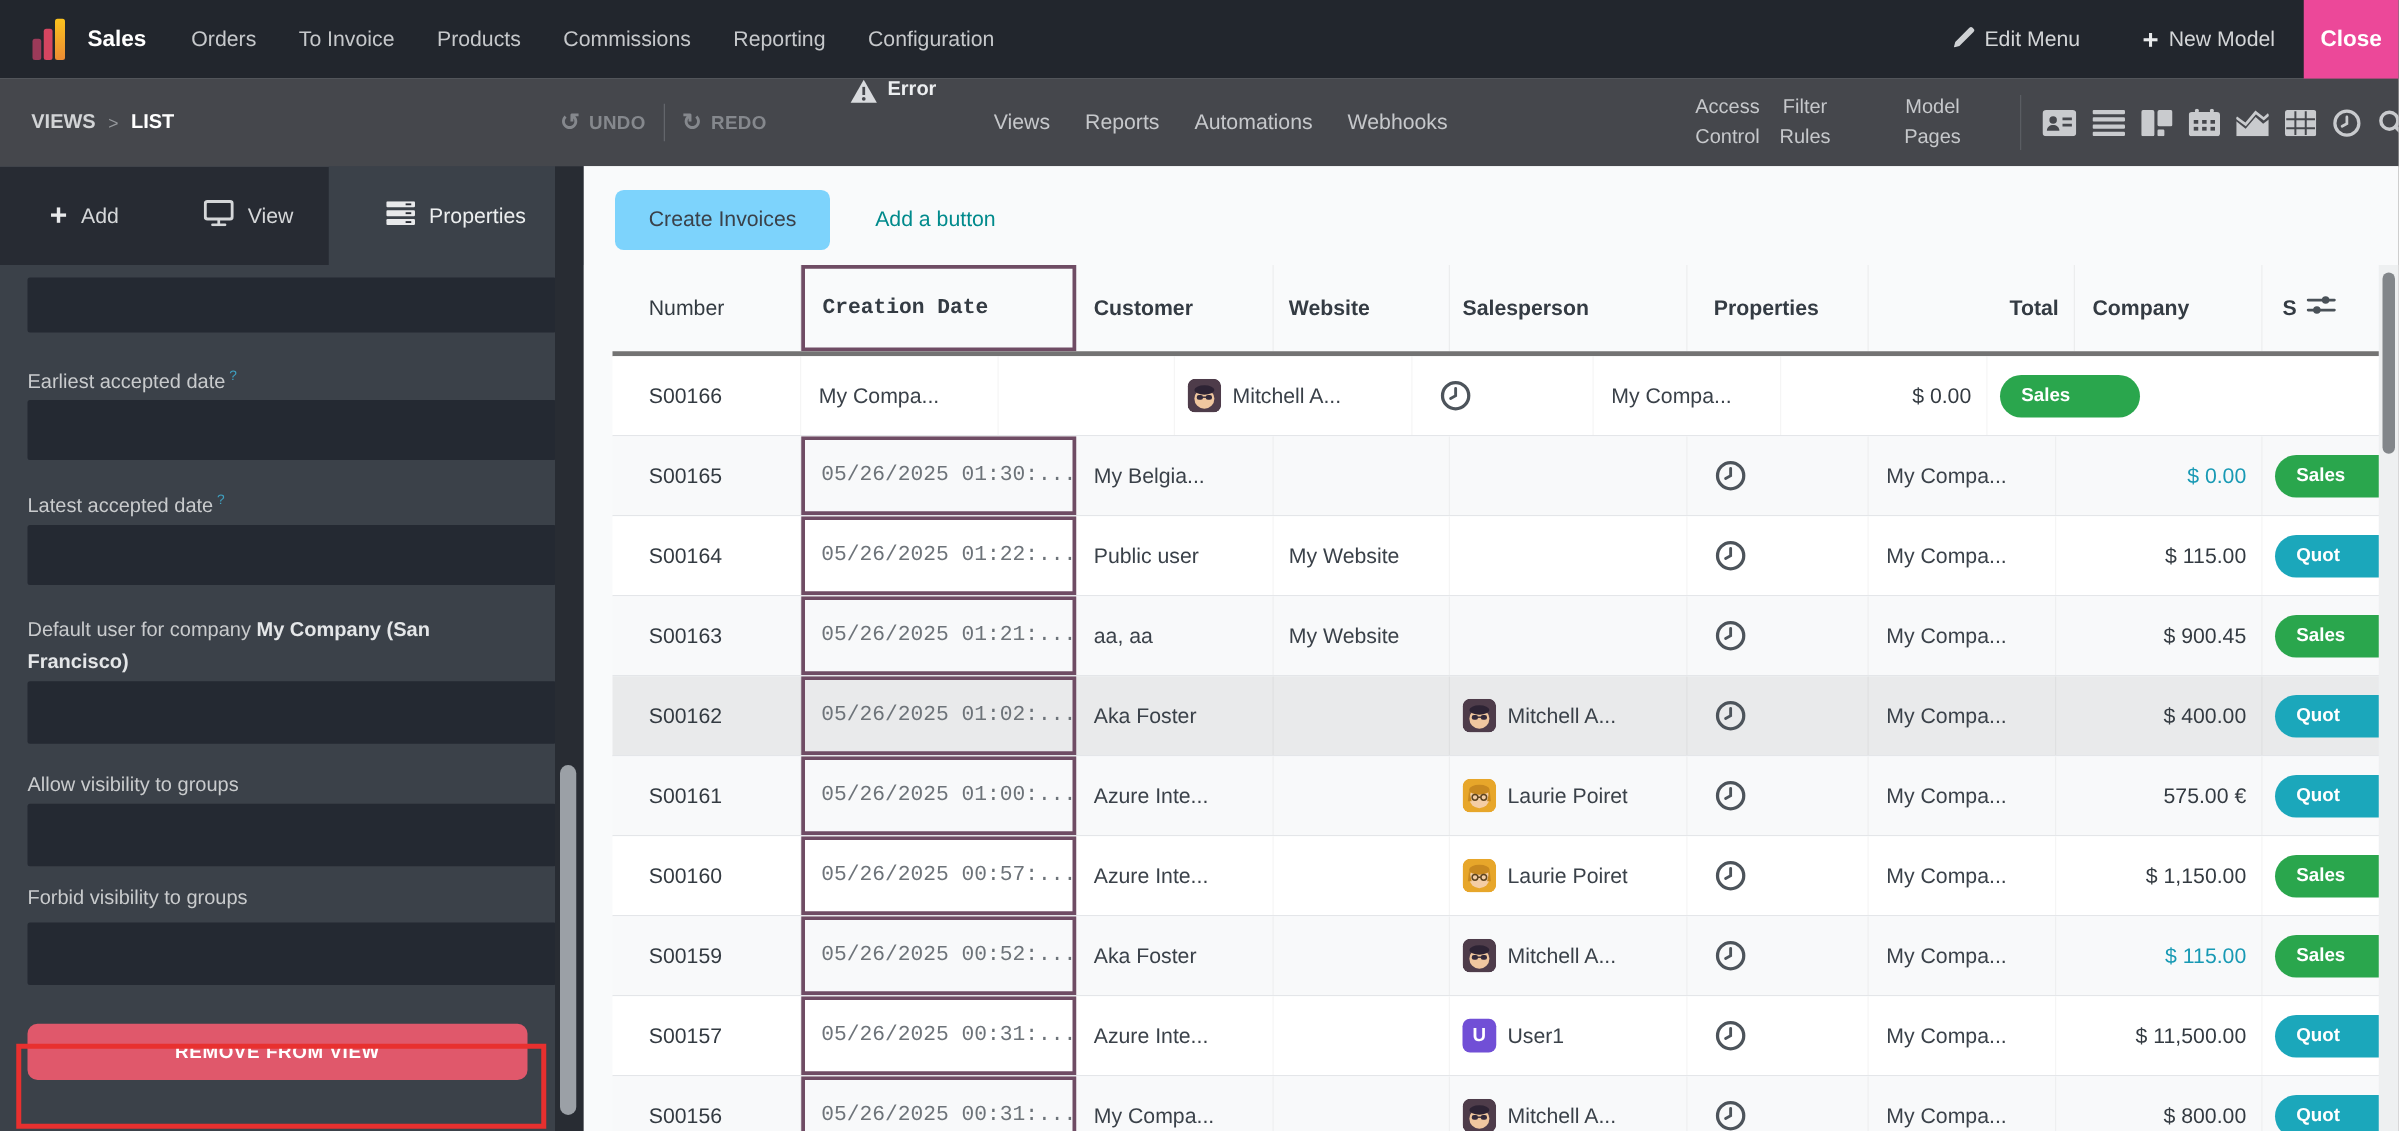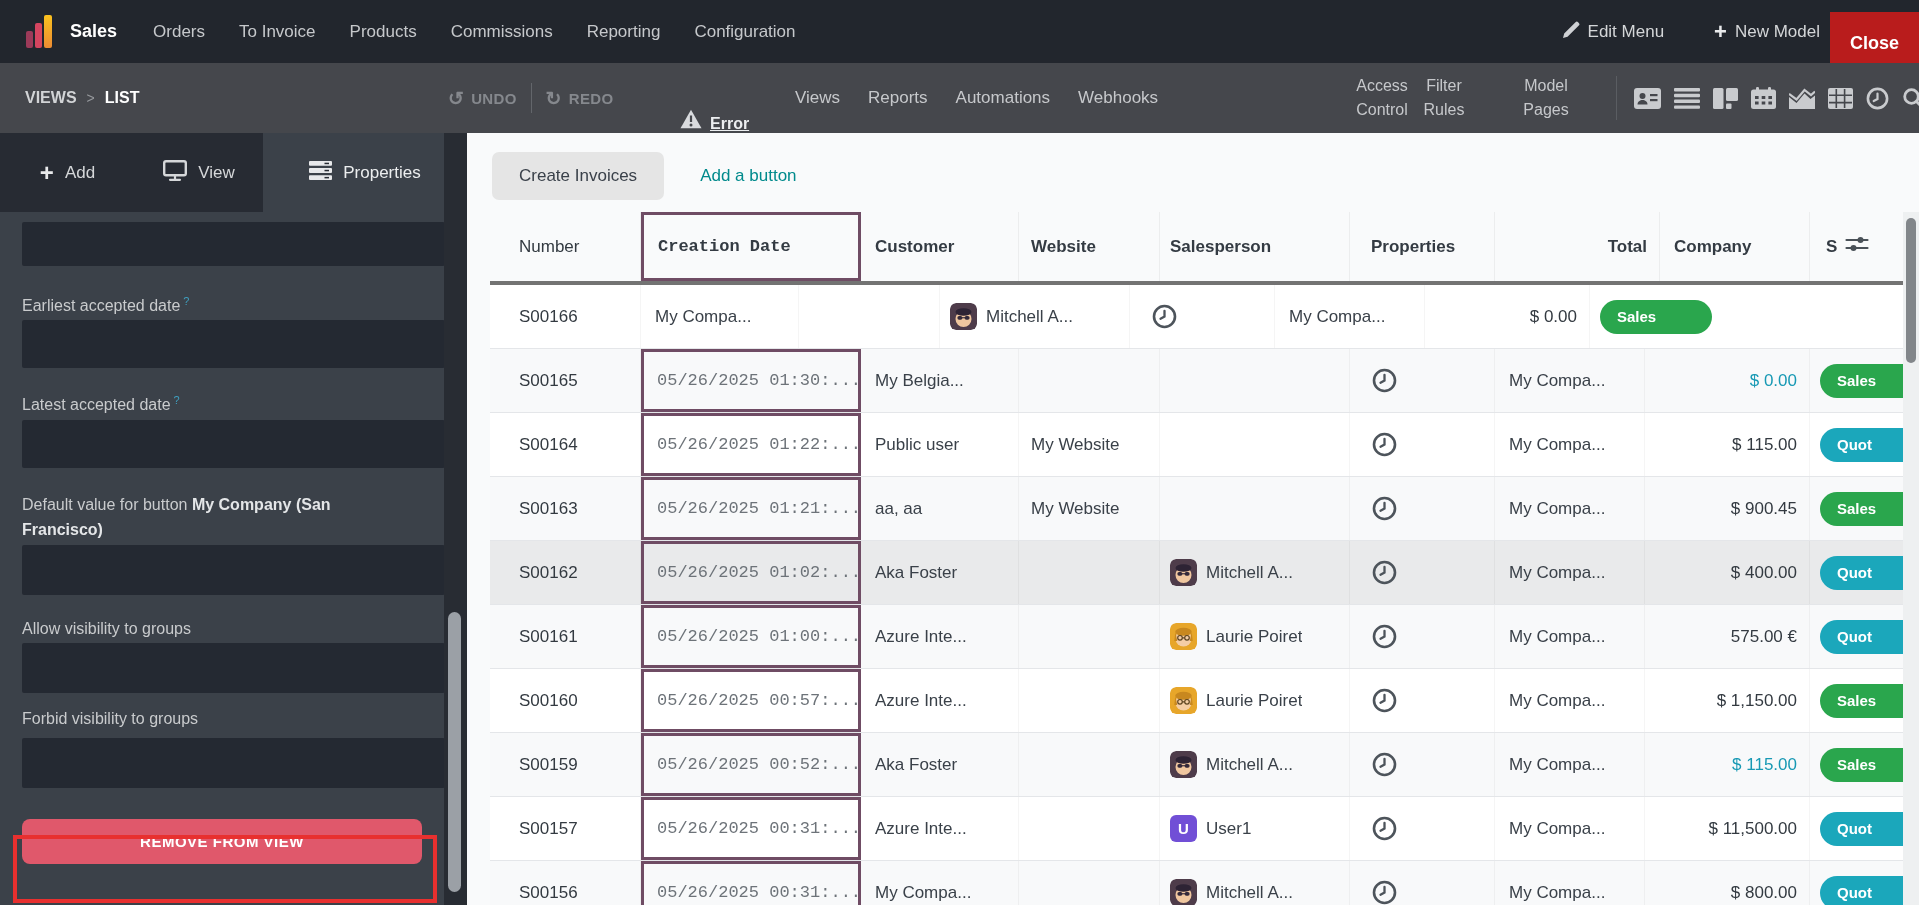--- a/index.html
+++ b/index.html
@@ -11,36 +11,36 @@
             display:flex; align-items:center; padding-left:26px; }
   .logo { display:flex; align-items:flex-end; gap:2px; margin-right:18px; cursor:pointer; }
   .logo .b1 { width:7px; height:17px; background:#9c3a59; border-radius:2px; display:block; }
   .logo .b2 { width:7px; height:25px; background:#d54560; border-radius:2px; display:block; }
   .logo .b3 { width:8px; height:33px; background:linear-gradient(180deg,#fbc21e,#ec8b33); border-radius:2px; display:block; }
   .app-name { color:#fff; font-size:18px; font-weight:700; margin-right:36px; }
   .nav-item { color:#c6c8cb; font-size:17px; margin-right:34px; cursor:pointer; white-space:nowrap; }
   .nav-right { margin-left:auto; display:flex; align-items:center; gap:50px; margin-right:99px; }
   .nav-action { color:#d4d6d8; font-size:17px; display:flex; align-items:center; gap:8px; cursor:pointer; white-space:nowrap; }
   .nav-action .plus-glyph { font-size:22px; font-weight:700; color:#e9eaec; line-height:1; }
-  .close-btn { position:absolute; top:12px; right:0; width:89px; height:63px; background:#b91c1c;
+  .close-btn { position:absolute; top:0; right:0; width:76px; height:63px; background:#ec4899;
                display:flex; align-items:center; justify-content:center; color:#fff;
                font-size:18px; font-weight:700; cursor:pointer; }
 
   
   .toolbar { position:absolute; top:63px; left:0; width:1919px; height:70px; background:#45474c; }
   .breadcrumb { position:absolute; left:25px; top:0; height:70px; display:flex; align-items:center; gap:10px; }
   .bc-root { color:#d2d4d6; font-size:16px; font-weight:700; cursor:pointer; }
   .bc-sep { color:#96999d; font-size:14px; }
   .bc-cur { color:#fff; font-size:16px; font-weight:700; }
   .undo-redo { position:absolute; left:448px; top:0; height:70px; display:flex; align-items:center; gap:14px; }
   .tb-dis { color:#85888d; font-size:15px; font-weight:700; display:flex; align-items:center; gap:7px; cursor:pointer; letter-spacing:.3px; }
   .tb-dis .arrow { font-size:19px; }
   .tb-vsep { width:1px; height:30px; background:#63666b; }
-  .tb-error { position:absolute; left:680px; top:0; height:70px; display:flex; align-items:flex-end; gap:8px;
-              color:#eceef0; font-size:16px; font-weight:600; cursor:pointer;text-decoration:underline; }
+  .tb-error { position:absolute; left:680px; top:0; height:70px; display:flex; align-items:flex-start; gap:8px;
+              color:#eceef0; font-size:16px; font-weight:600; cursor:pointer; }
   .tb-links { position:absolute; left:795px; top:0; height:70px; display:flex; align-items:center; gap:28px; }
   .tb-link { color:#c6c8cb; font-size:17px; cursor:pointer; white-space:nowrap; }
   .tb-stacked { position:absolute; top:0; height:70px; display:flex; flex-direction:column;
                 justify-content:center; text-align:center; color:#c6c8cb; font-size:16px; line-height:24px; cursor:pointer; }
   .st-access { left:1307px; width:150px; }
   .st-filter { left:1398px; width:92px; }
   .st-model  { left:1494px; width:104px; }
   .tb-divider { position:absolute; left:1616px; top:13px; width:1px; height:44px; background:#5a5d62; }
   .tb-icons { position:absolute; left:1634px; top:0; height:70px; display:flex; align-items:center; gap:13px; }
   .tb-icon { display:flex; align-items:center; cursor:pointer; }
@@ -66,21 +66,21 @@
                 letter-spacing:.5px; cursor:pointer; font-family:"Liberation Sans",sans-serif; }
   .annotation-box { position:absolute; left:13px; top:702px; width:424px; height:68px;
                     border:4px solid #e8302f; pointer-events:none; }
   .sb-scroll-track { position:absolute; left:444px; top:0; width:23px; height:772px; background:#282c33; }
   .sb-scroll-thumb { position:absolute; left:448px; top:479px; width:13px; height:280px;
                      background:#9ba0a6; border-radius:7px; cursor:pointer; }
 
   
   .main { position:absolute; top:133px; left:467px; width:1452px; height:772px; background:#f9fafb; overflow:hidden; }
   .actions { position:absolute; left:25px; top:19px; height:48px; display:flex; align-items:center; }
-  .create-btn { height:48px; padding:0 27px; background:#e5e5e5; border:none; border-radius:7px;
+  .create-btn { height:48px; padding:0 27px; background:#7dd3fc; border:none; border-radius:7px;
                 font-size:17px; font-weight:500; color:#3a414a; cursor:pointer; font-family:"Liberation Sans",sans-serif; }
   .add-btn-link { margin-left:36px; color:#018a8c; font-size:17px; font-weight:500; cursor:pointer; text-decoration:none; }
 
   .table { position:absolute; left:23px; top:79px; width:1414px; }
   .thead { display:flex; height:73px; border-bottom:4px solid #737373; overflow:hidden; }
   .hcell { display:flex; align-items:center; font-size:17px; font-weight:700; color:#343b43;
            border-right:1px solid rgba(0,0,0,0.05); cursor:pointer; }
   .trow { display:flex; height:64px; background:#fff; border-bottom:1px solid #e4e6e9; overflow:hidden; }
   .trow:nth-child(even) { background:#f8f9fa; }
   .trow.hl { background:#e9eaeb; }
@@ -297,21 +297,21 @@
     <input class="sb-input" style="top: 89px; height: 44px;">
     <div class="sb-label" style="top:162px">
       <span>Earliest accepted date</span><sup class="help">?</sup>
     </div>
     <input class="sb-input" style="top: 187px;">
     <div class="sb-label" style="top:261px">
       <span>Latest accepted date</span><sup class="help">?</sup>
     </div>
     <input class="sb-input" style="top: 287px;">
     <div class="sb-label wrap" style="top:359px">
-      <span>Default value for button </span><b>My Company (San Francisco)</b>
+      <span>Default user for company </span><b>My Company (San Francisco)</b>
     </div>
     <input class="sb-input" style="top: 412px; height: 50px;">
     <div class="sb-label" style="top:487px">Allow visibility to groups</div>
     <input class="sb-input" style="top: 510px; height: 50px;">
     <div class="sb-label" style="top:577px">Forbid visibility to groups</div>
     <input class="sb-input" style="top: 605px; height: 50px;">
 
     <div class="sb-divider"></div>
     <button class="remove-btn">REMOVE FROM VIEW</button>
     <div class="annotation-box"></div>

